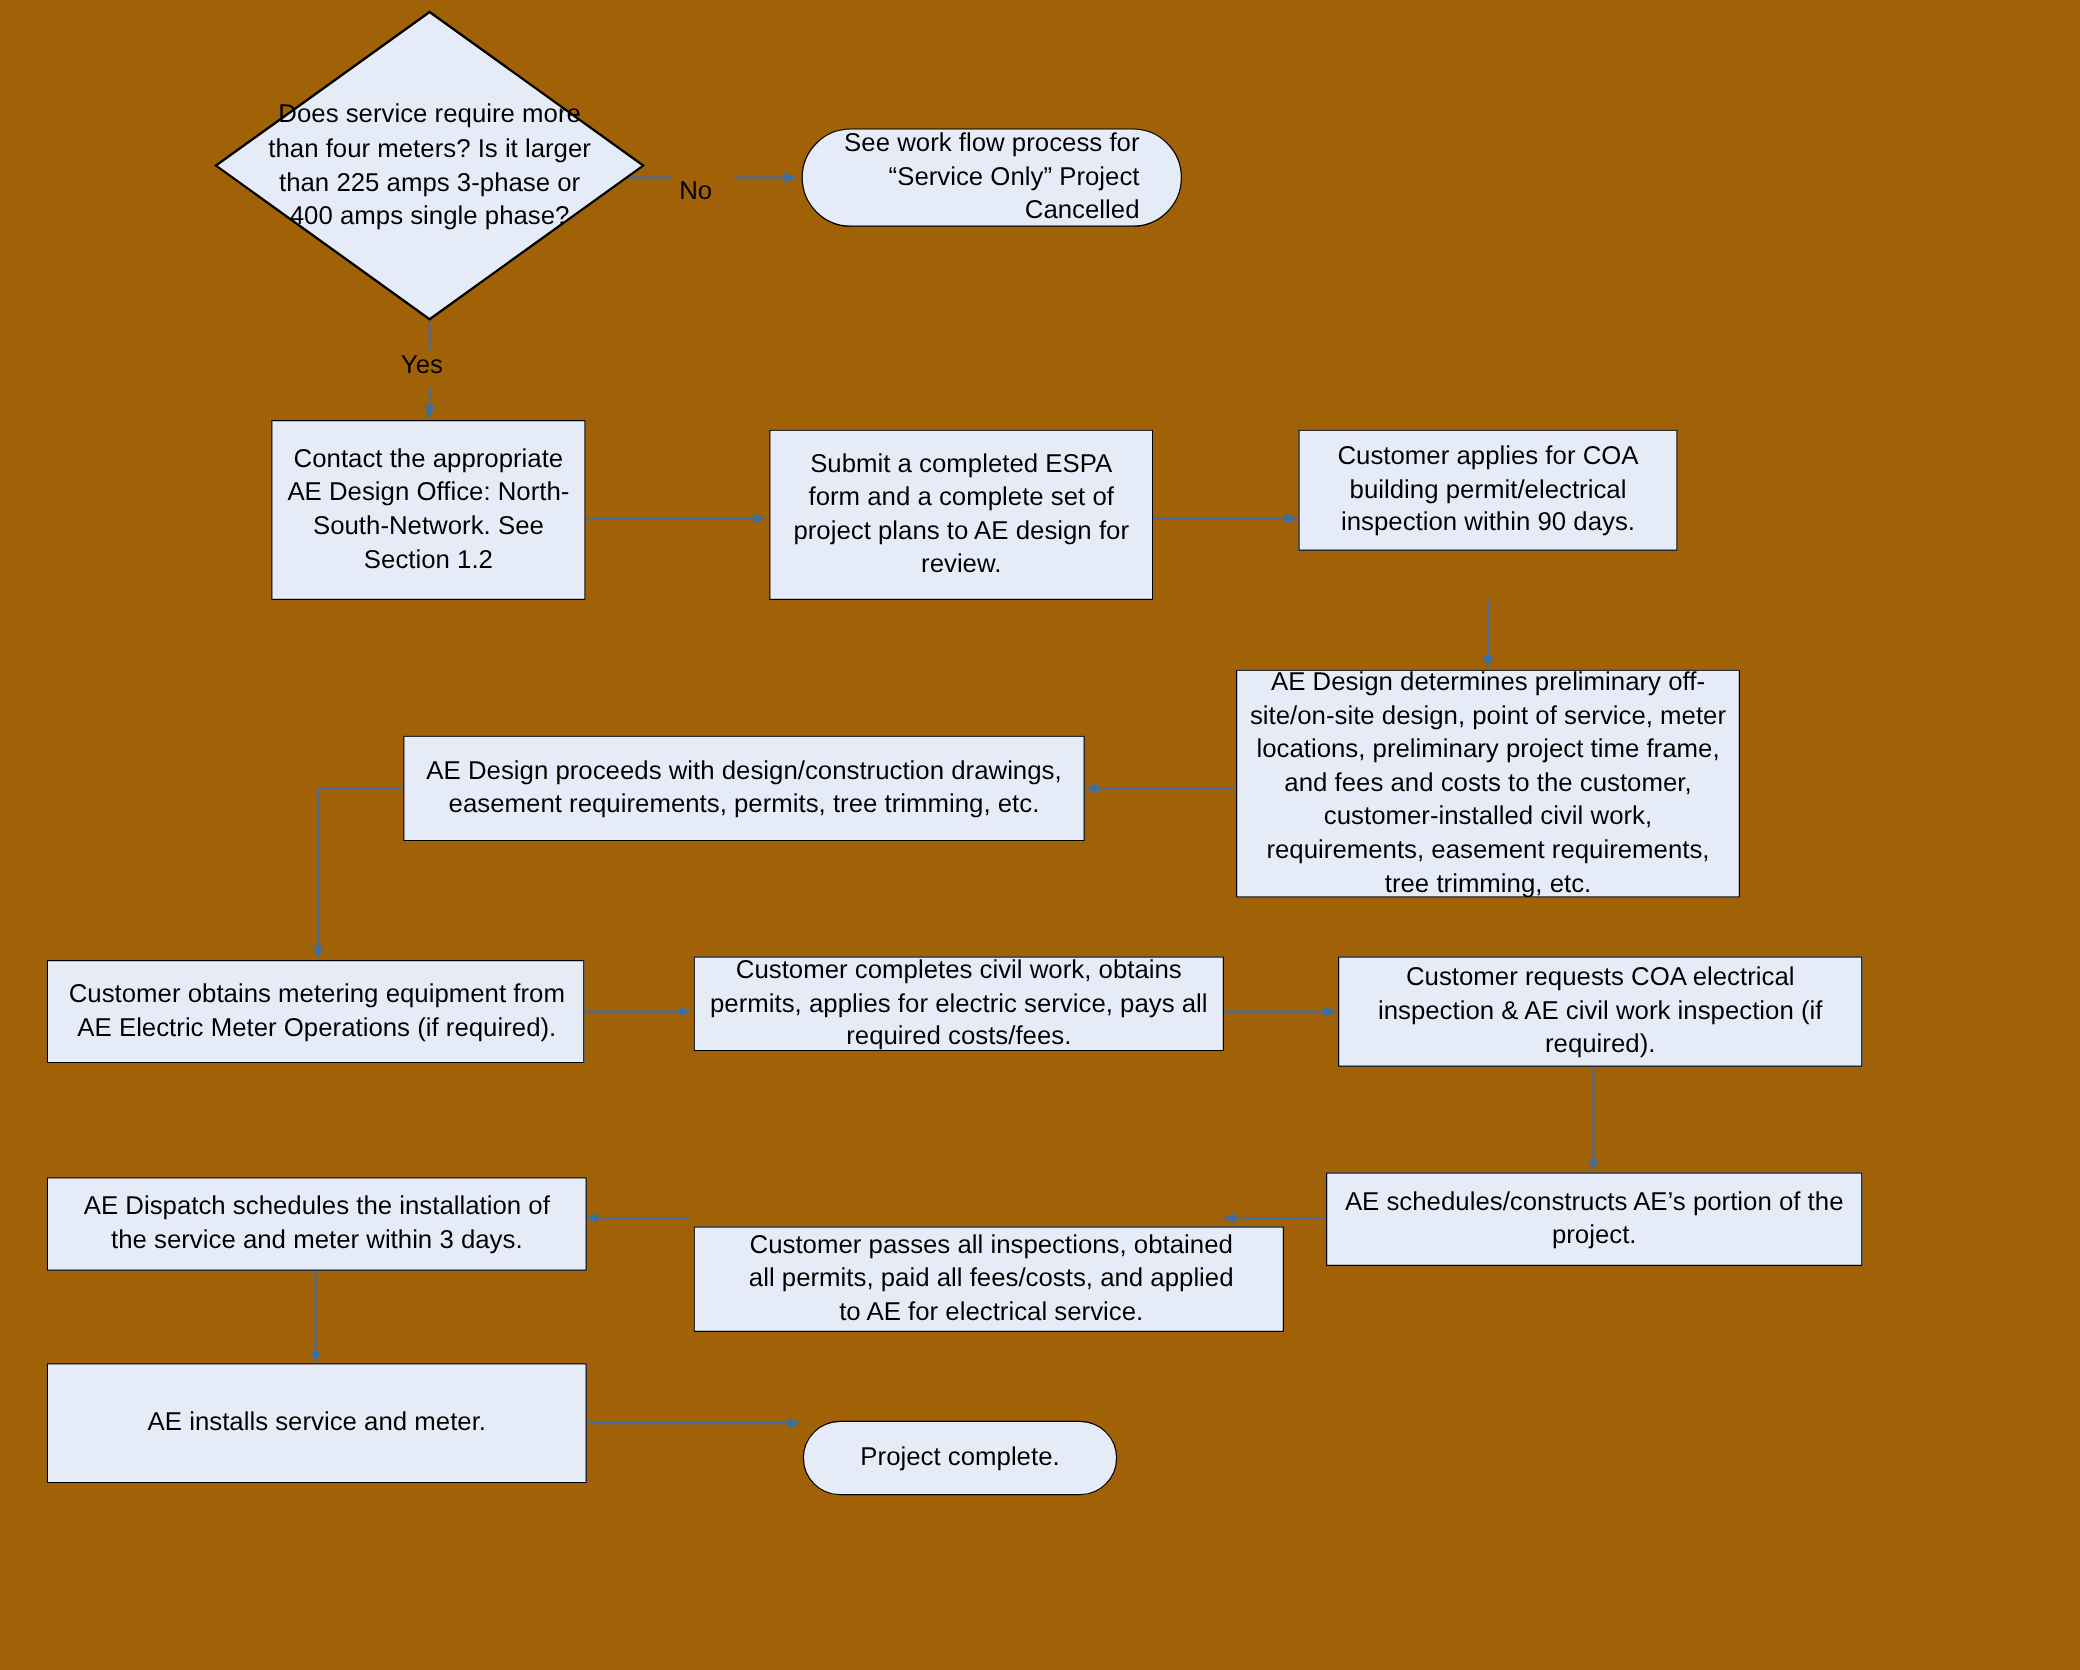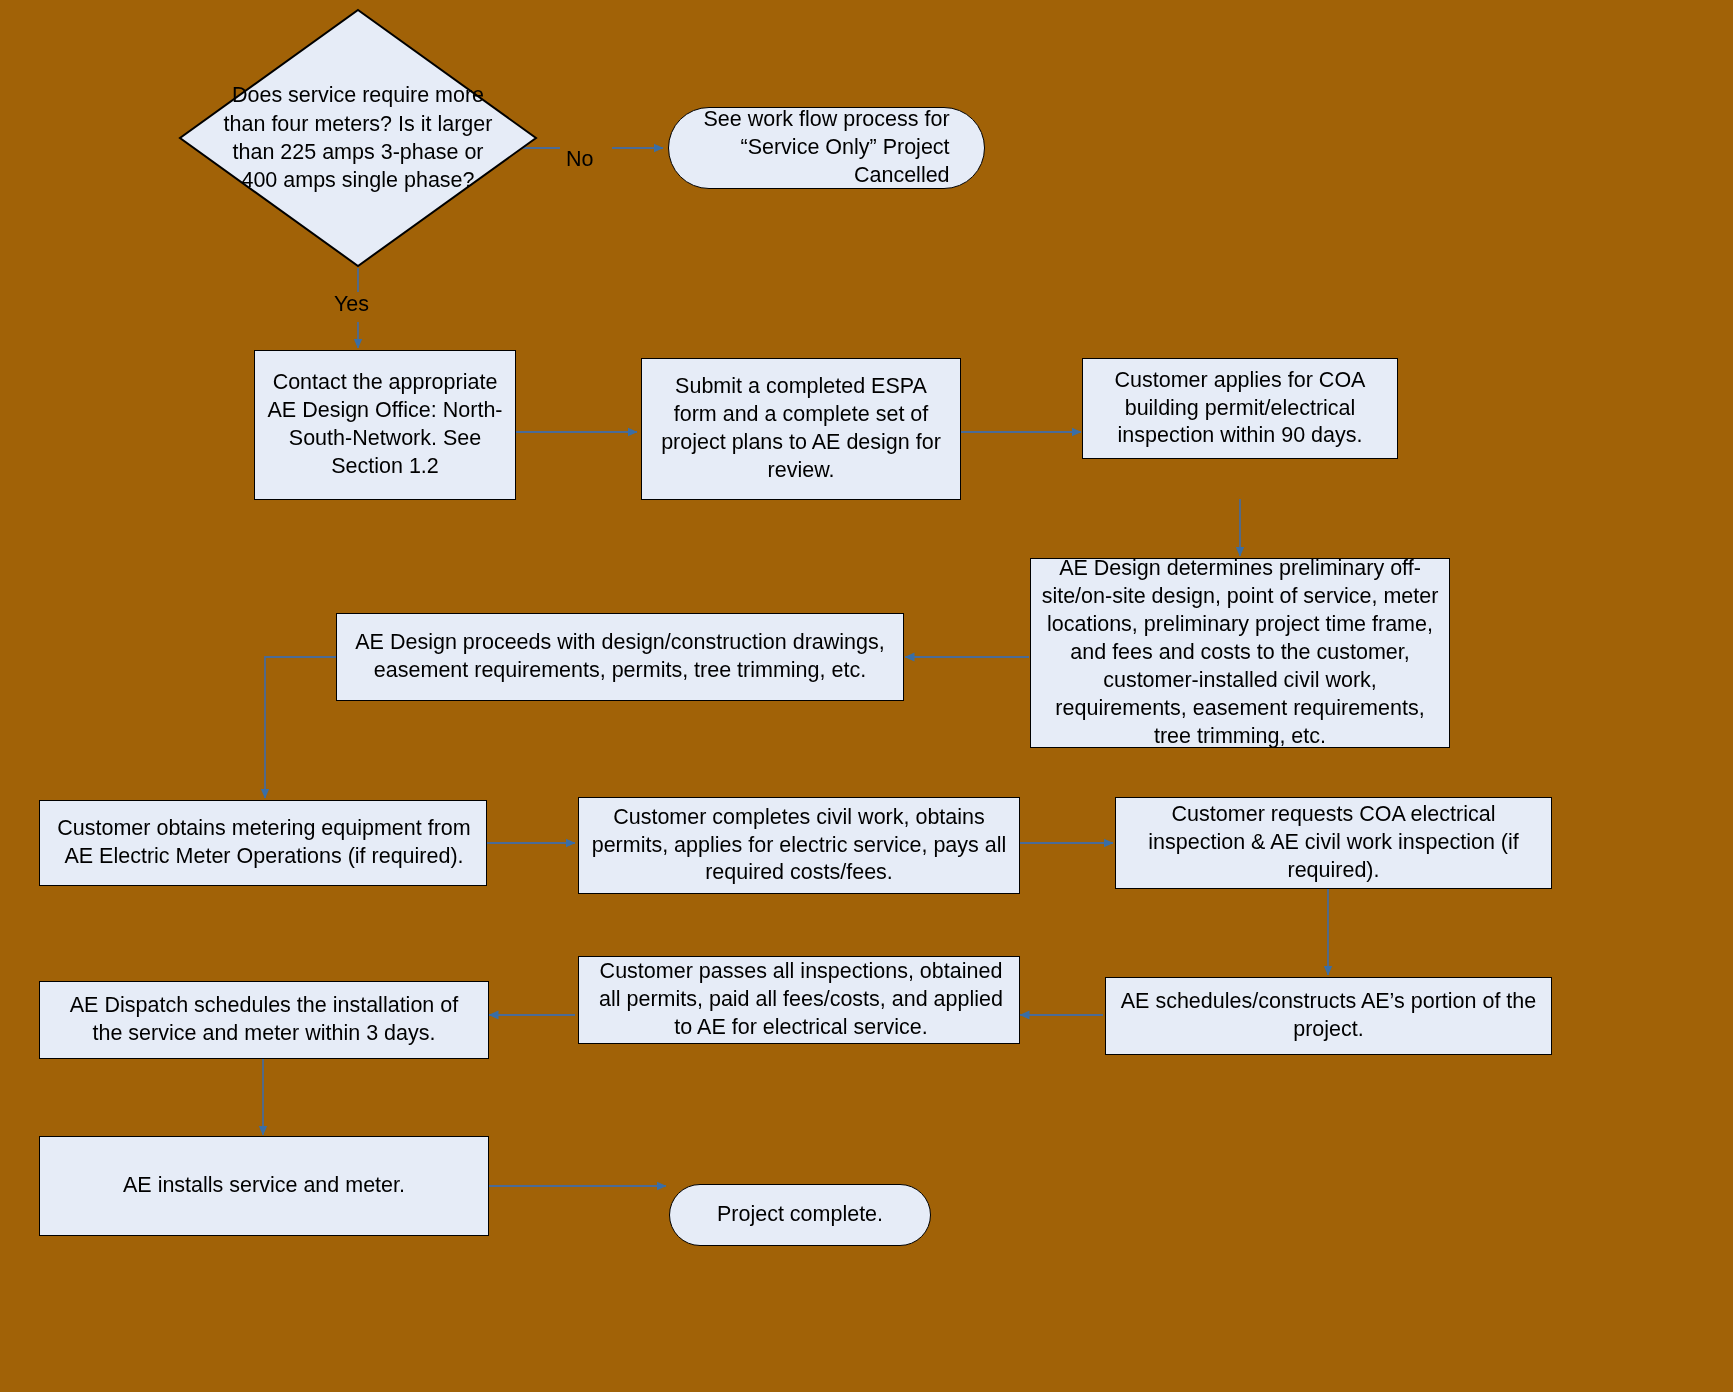--- a/index.html
+++ b/index.html
@@ -137,21 +137,21 @@
   <div class="edge-label" style="left:334px; top:292px;">Yes</div>
 
   <div class="node term" style="left:668px; top:107px; width:317px; height:82px;text-align:right;">
     <span>
       <span class="nl">See work flow process for</span><br>
       <span class="nl">“Service Only” Project</span><br>
       <span class="nl">Cancelled</span>
     </span>
   </div>
 
-  <div class="node proc" style="left:226px; top:350px; width:262px; height:150px;margin-left:28px;">
+  <div class="node proc" style="left:226px; top:350px; width:262px; height:150px;">
     <span>
       <span class="nl">Contact the appropriate</span><br>
       <span class="nl">AE Design Office: North-</span><br>
       <span class="nl">South-Network. See</span><br>
       <span class="nl">Section 1.2</span>
     </span>
   </div>
 
   <div class="node proc" style="left:641px; top:358px; width:320px; height:142px;">
     <span>
@@ -189,21 +189,21 @@
     </span>
   </div>
 
   <div class="node proc" style="left:39px; top:800px; width:448px; height:86px;padding-left:12px;">
     <span>
       <span class="nl">Customer obtains metering equipment from</span><br>
       <span class="nl">AE Electric Meter Operations (if required).</span>
     </span>
   </div>
 
-  <div class="node proc" style="left:578px; top:797px; width:442px; height:97px;">
+  <div class="node proc" style="left:578px; top:797px; width:442px; height:79px;">
     <span>
       <span class="nl">Customer completes civil work, obtains</span><br>
       <span class="nl">permits, applies for electric service, pays all</span><br>
       <span class="nl">required costs/fees.</span>
     </span>
   </div>
 
   <div class="node proc" style="left:1115px; top:797px; width:437px; height:92px;">
     <span>
       <span class="nl">Customer requests COA electrical</span><br>
@@ -212,21 +212,21 @@
     </span>
   </div>
 
   <div class="node proc" style="left:1105px; top:977px; width:447px; height:78px;">
     <span>
       <span class="nl">AE schedules/constructs AE’s portion of the</span><br>
       <span class="nl">project.</span>
     </span>
   </div>
 
-  <div class="node proc" style="left:578px; top:956px; width:442px; height:88px;padding-left:14px;">
+  <div class="node proc" style="left:578px; top:1022px; width:492px; height:88px;padding-left:14px;">
     <span>
       <span class="nl">Customer passes all inspections, obtained</span><br>
       <span class="nl">all permits, paid all fees/costs, and applied</span><br>
       <span class="nl">to AE for electrical service.</span>
     </span>
   </div>
 
   <div class="node proc" style="left:39px; top:981px; width:450px; height:78px;">
     <span>
       <span class="nl">AE Dispatch schedules the installation of</span><br>

